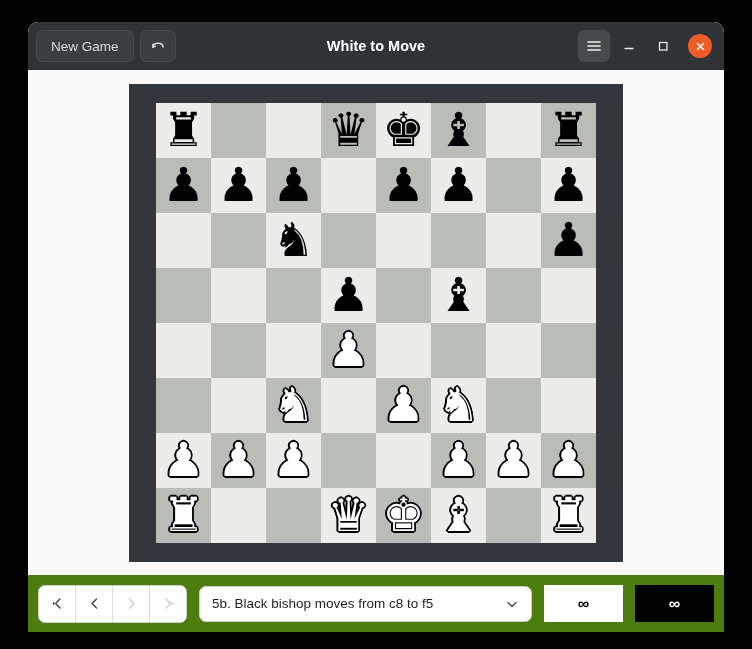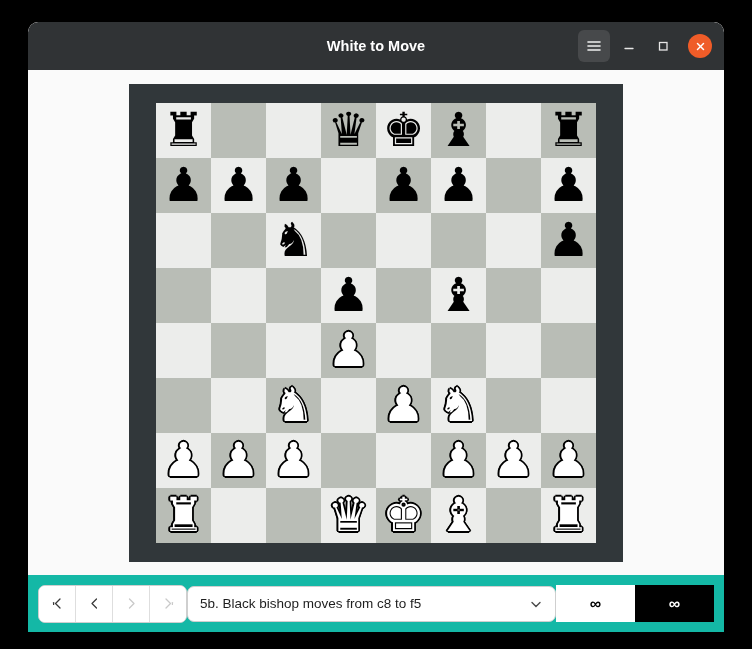--- a/index.html
+++ b/index.html
@@ -174,26 +174,26 @@
   }
 
   .piece.black {
     color: #000000;
   }
 
   
   #bottombar {
     position: relative;
     height: 57px;
-    background: #14b8a6;
+    background: #4d7c0f;
     display: flex;
     align-items: center;
     padding: 0 10px;
     box-sizing: border-box;
-    gap: 0;
+    gap: 12px;
   }
 
   #nav-group {
     display: flex;
     align-items: center;
     border: 1px solid #cfcfcf;
     border-radius: 7px;
     overflow: hidden;
     background: #ffffff;
     height: 36px;
@@ -267,20 +267,34 @@
     color: #ffffff;
   }
 </style>
 </head>
 <body>
 
 <div id="app-window">
 
   <div id="titlebar">
 
+    <div class="tb-left">
+      <div class="tb-btn">
+        <span>New Game</span>
+      </div>
+      <div class="tb-btn icon-only">
+        <span>
+          <svg width="18" height="18" viewBox="0 0 18 18" fill="none" stroke="#dcdcdc" stroke-width="1.5" stroke-linecap="round">
+            <path d="M4 11 C4 6, 14 6, 14 11"></path>
+            <path d="M4 11 L4 8.3"></path>
+            <path d="M4 11 L6.4 10.3"></path>
+          </svg>
+        </span>
+      </div>
+    </div>
 
     <div id="window-title">White to Move</div>
 
     <div class="tb-right">
       <div id="menu-button">
         <svg width="16" height="14" viewBox="0 0 16 14" stroke="#f0f0f0" stroke-width="1.6" stroke-linecap="round">
           <line x1="2" y1="3" x2="14" y2="3"></line>
           <line x1="2" y1="7" x2="14" y2="7"></line>
           <line x1="2" y1="11" x2="14" y2="11"></line>
         </svg>

